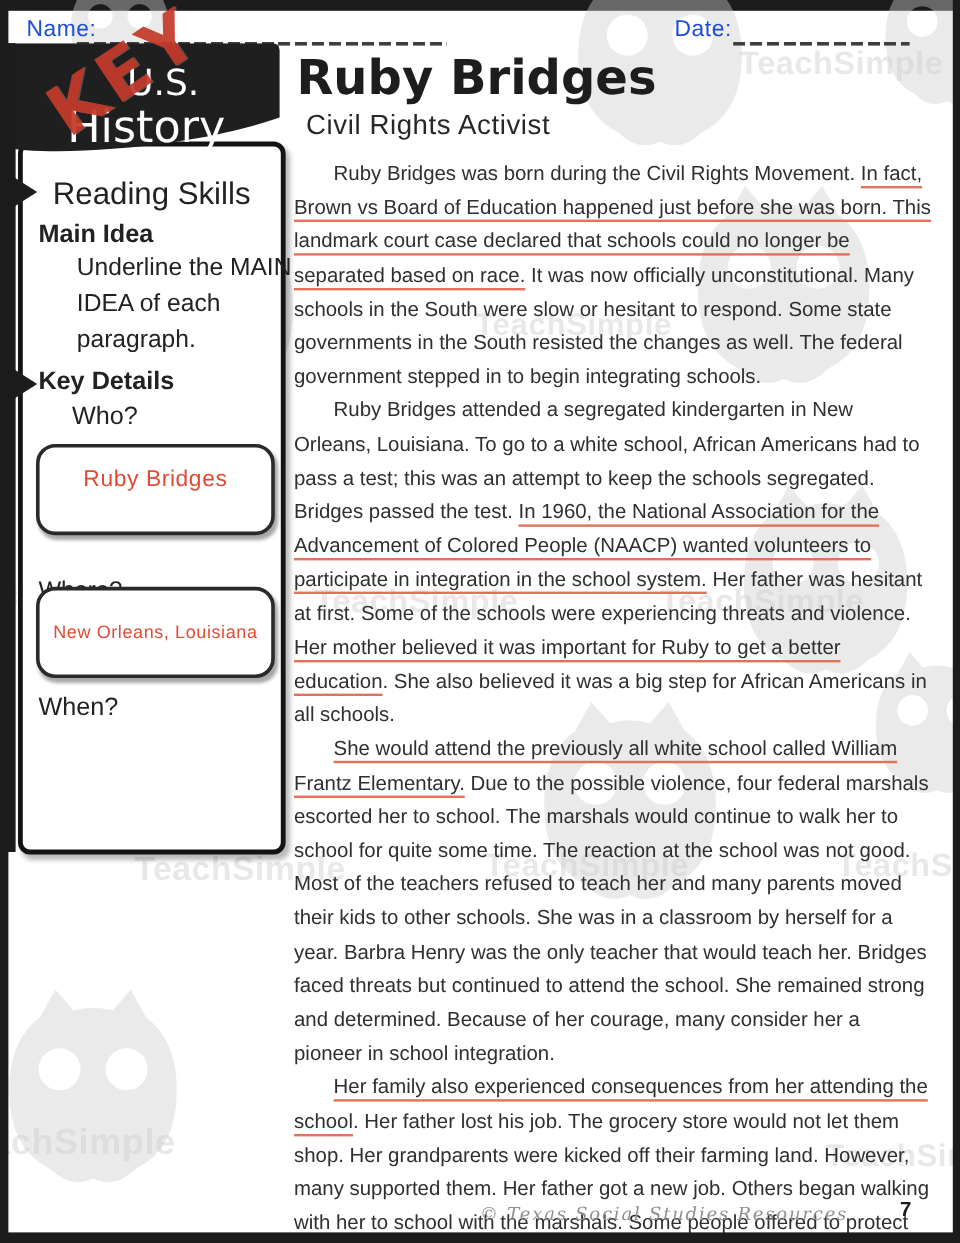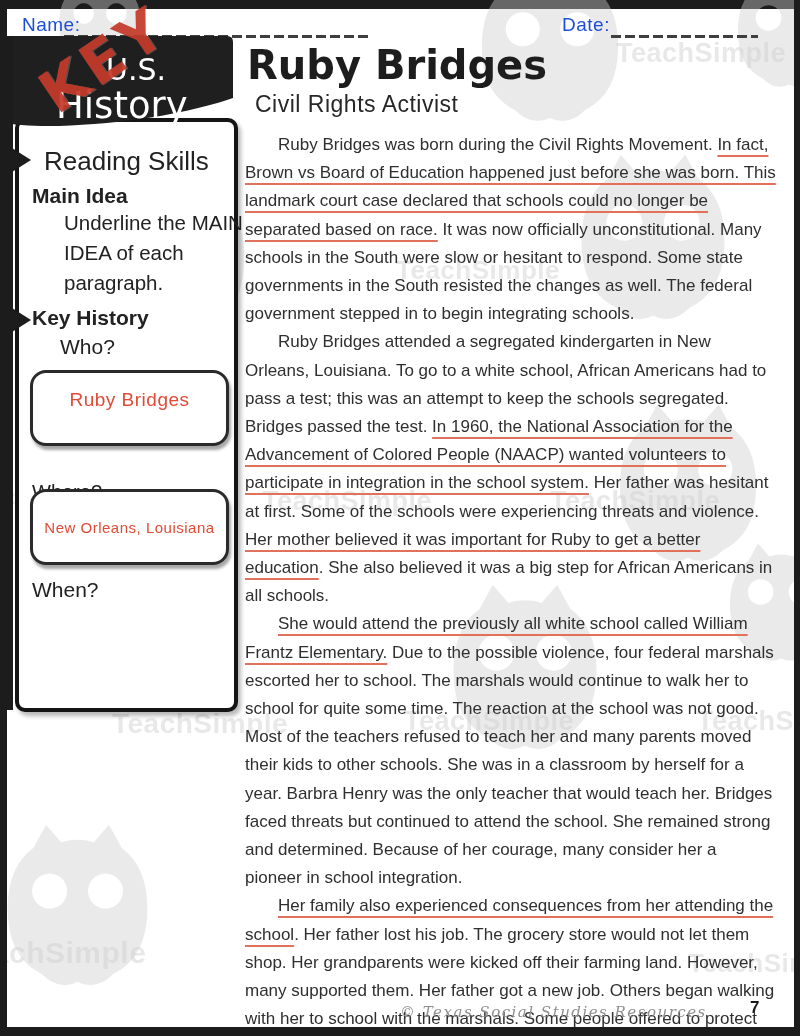--- a/index.html
+++ b/index.html
@@ -177,21 +177,21 @@
   <span class="key-stamp">KEY</span>
 
   <div class="side-band"></div>
   <div class="notch notch1"></div>
   <div class="notch notch2"></div>
   <div class="side-panel"></div>
 
   <span class="sb sb-heading">Reading Skills</span>
   <span class="sb sb-sub">Main Idea</span>
   <div class="sb sb-instr">Underline the MAIN IDEA of each paragraph.</div>
-  <span class="sb sb-keydetails">Key History</span>
+  <span class="sb sb-keydetails">Key Details</span>
   <span class="sb sb-who">Who?</span>
   <div class="answer-box box-who">
     <span class="answer-text">Ruby Bridges</span>
   </div>
   <span class="sb sb-where">Where?</span>
   <div class="answer-box box-where">
     <span class="answer-text">New Orleans, Louisiana</span>
   </div>
   <span class="sb sb-when">When?</span>
 

